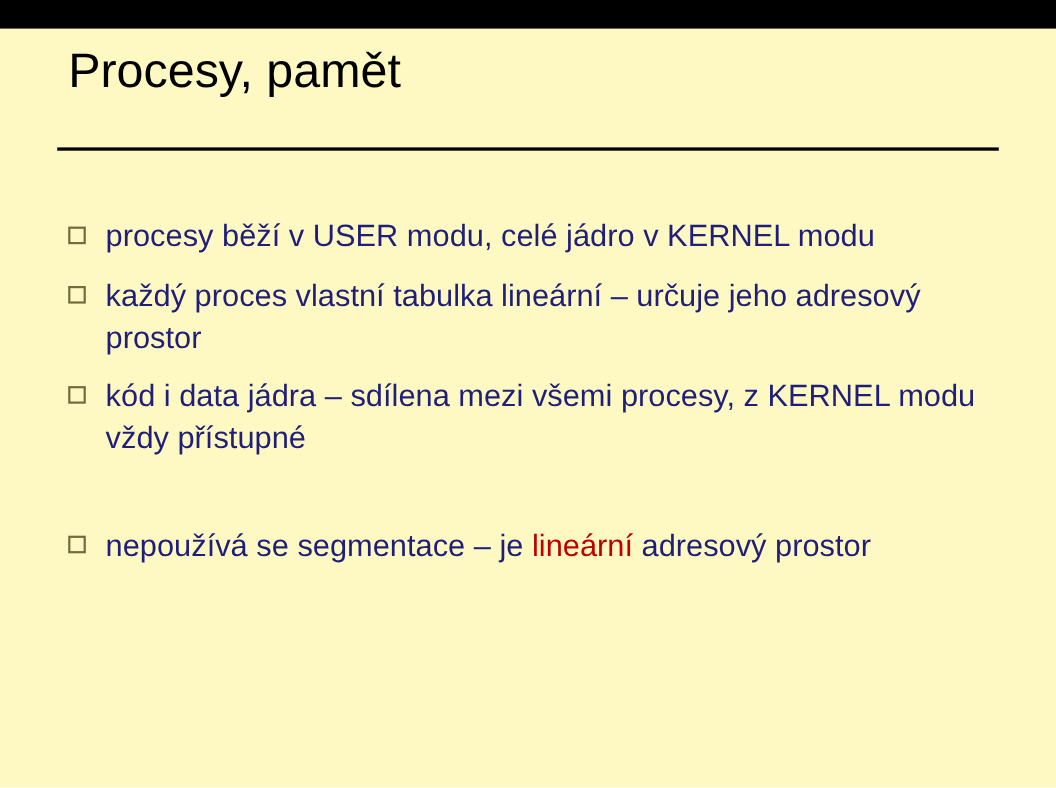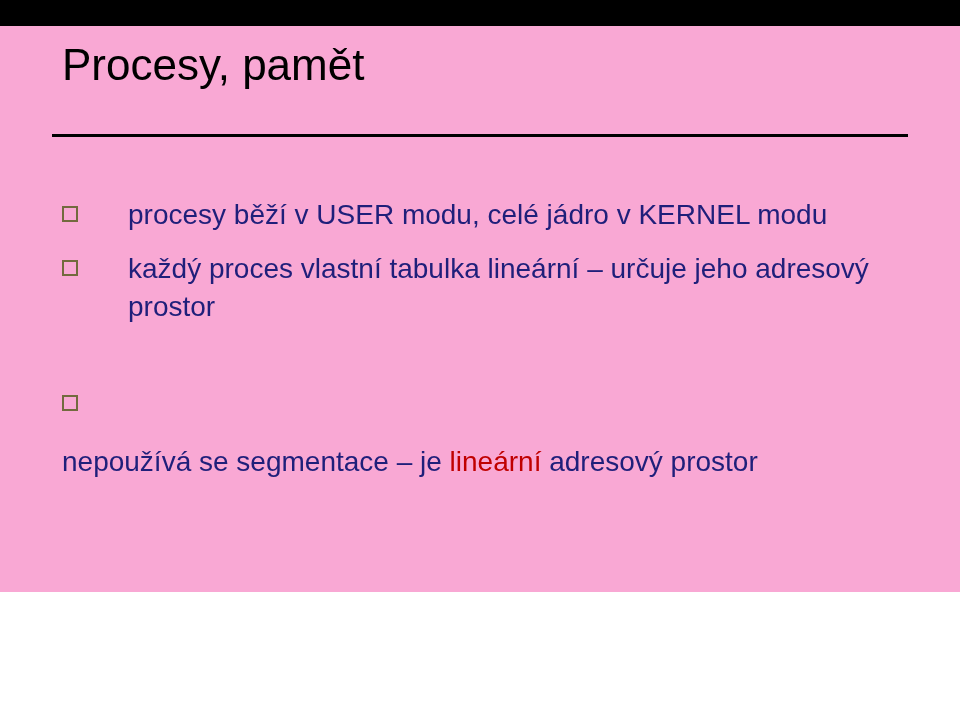--- a/index.html
+++ b/index.html
@@ -4,22 +4,22 @@
 <style>
   * { margin: 0; padding: 0; box-sizing: border-box; }
   html, body { width: 960px; height: 716px; overflow: hidden; }
   body {
     background: #fff;
     font-family: Arial, Helvetica, sans-serif;
   }
   .slide {
     position: relative;
     width: 960px;
-    height: 592px;
-    background: #f9a8d4;
+    height: 716px;
+    background: #fef9c3;
     border-top: 26px solid #000;
   }
   .title {
     position: absolute;
     top: 14px;
     left: 62px;
     font-size: 44px;
     color: #000;
     font-weight: 400;
   }
@@ -37,34 +37,32 @@
     left: 62px;
     right: 62px;
   }
   .bullet {
     display: flex;
     align-items: flex-start;
     color: #1f1f7a;
     font-size: 28px;
     line-height: 1.35;
     margin-bottom: 16px;
-    gap: 32px;
   }
   .bullet .sq {
     flex: 0 0 auto;
     width: 16px;
     height: 16px;
     border: 2px solid #736a3e;
     margin-top: 10px;
     margin-right: 18px;
     background: transparent;
   }
   .group2 {
     margin-top: 60px;
-    flex-direction: column;
   }
   .hl { color: #c00000; }
 </style>
 </head>
 <body>
 
 <div class="slide">
   <div class="title">Procesy, pamět</div>
   <div class="rule"></div>
 
@@ -73,20 +71,24 @@
     <div class="bullet">
       <span class="sq"></span>
       <span>procesy běží v USER modu, celé jádro v KERNEL modu</span>
     </div>
 
     <div class="bullet">
       <span class="sq"></span>
       <span>každý proces vlastní tabulka lineární – určuje jeho adresový prostor</span>
     </div>
 
+    <div class="bullet">
+      <span class="sq"></span>
+      <span>kód i data jádra – sdílena mezi všemi procesy, z KERNEL modu vždy přístupné</span>
+    </div>
 
     <div class="bullet group2">
       <span class="sq"></span>
       <span>
         <span>nepoužívá se segmentace – je </span><span class="hl">lineární</span><span> adresový prostor</span>
       </span>
     </div>
 
   </div>
 </div>

